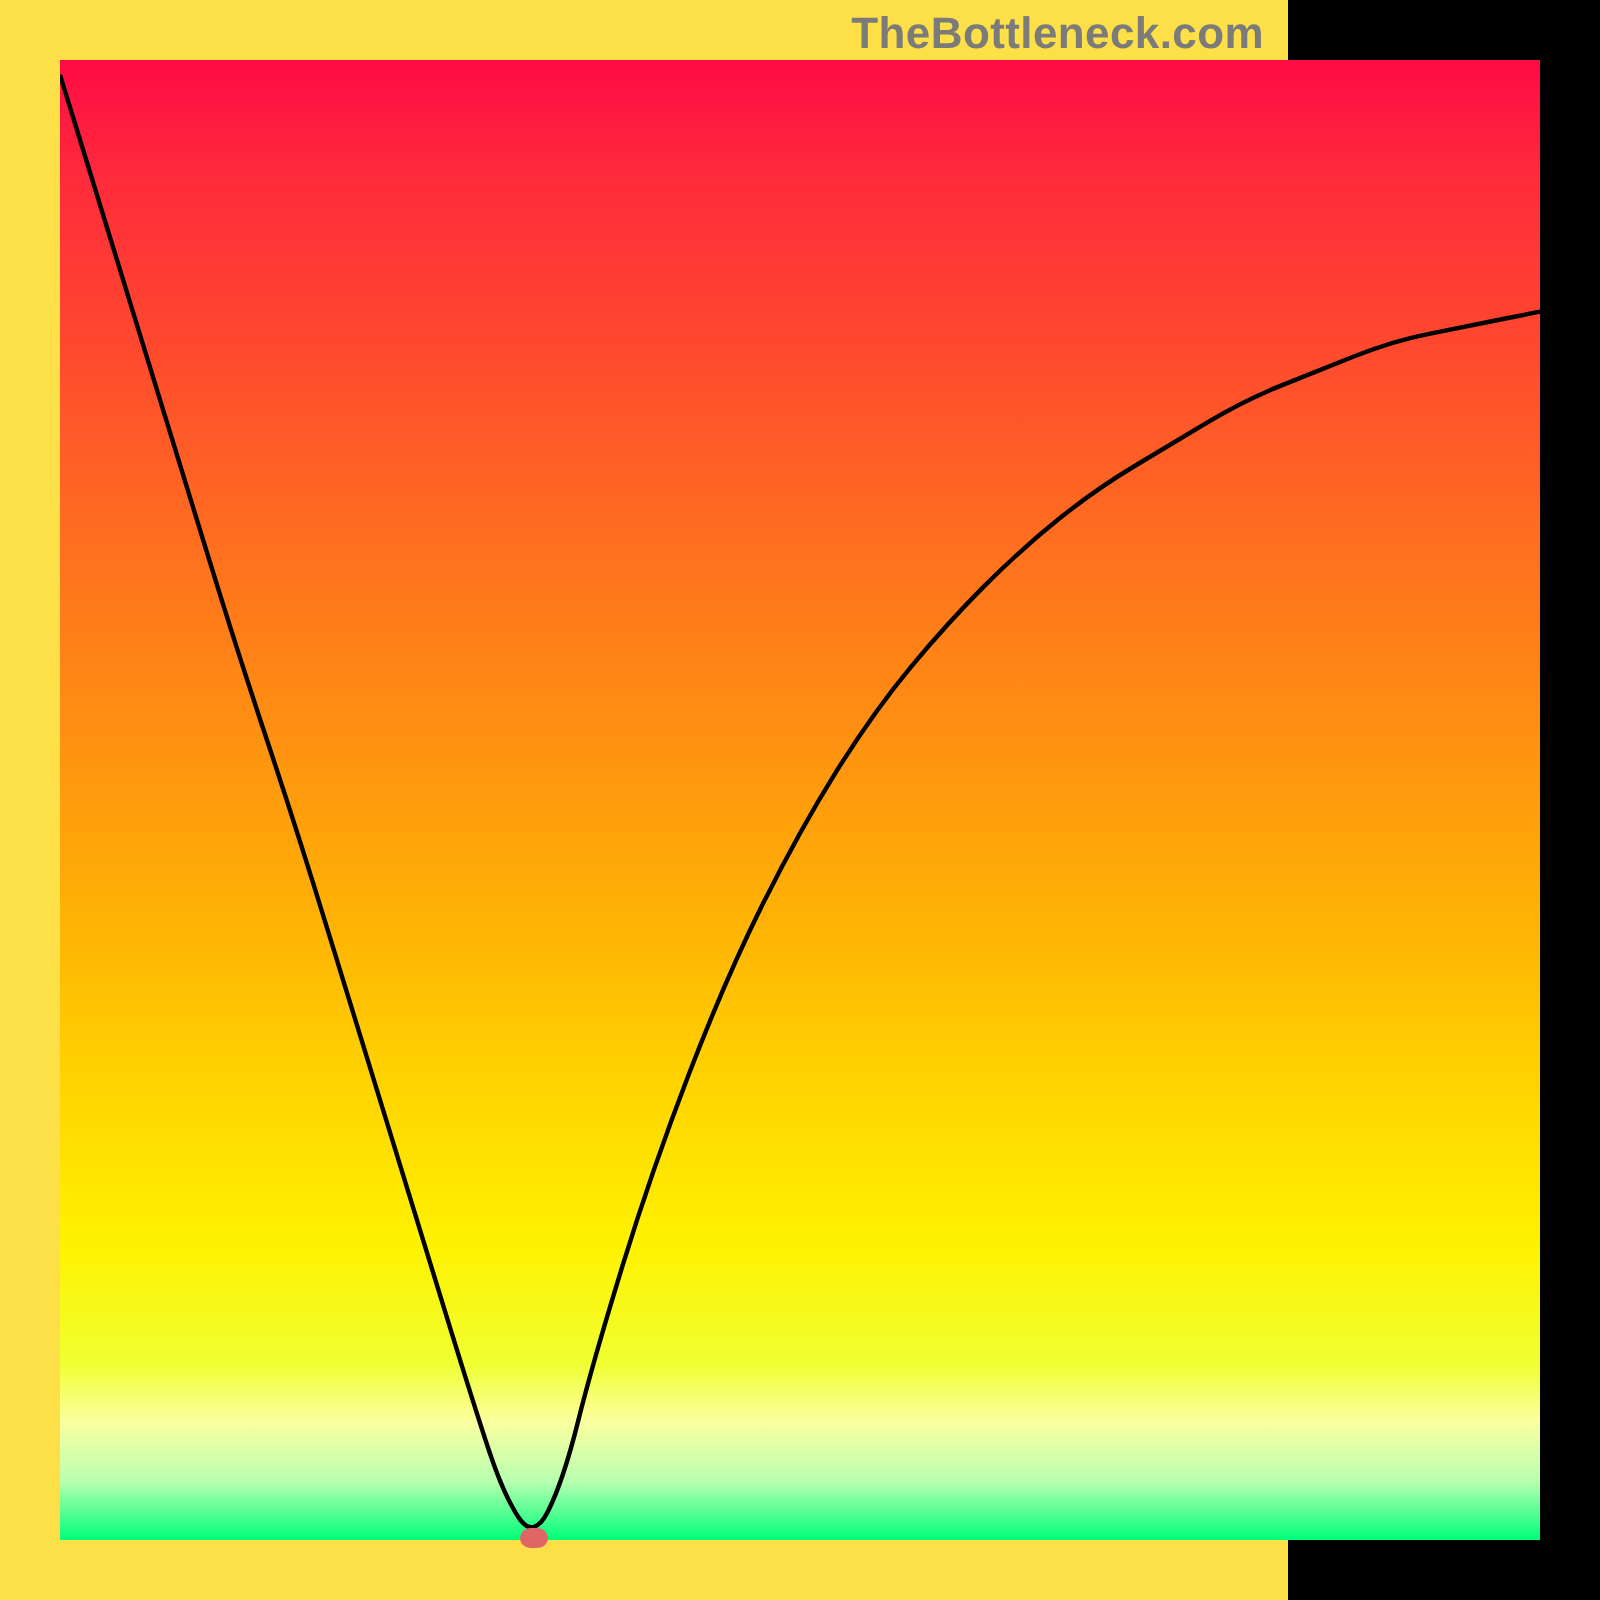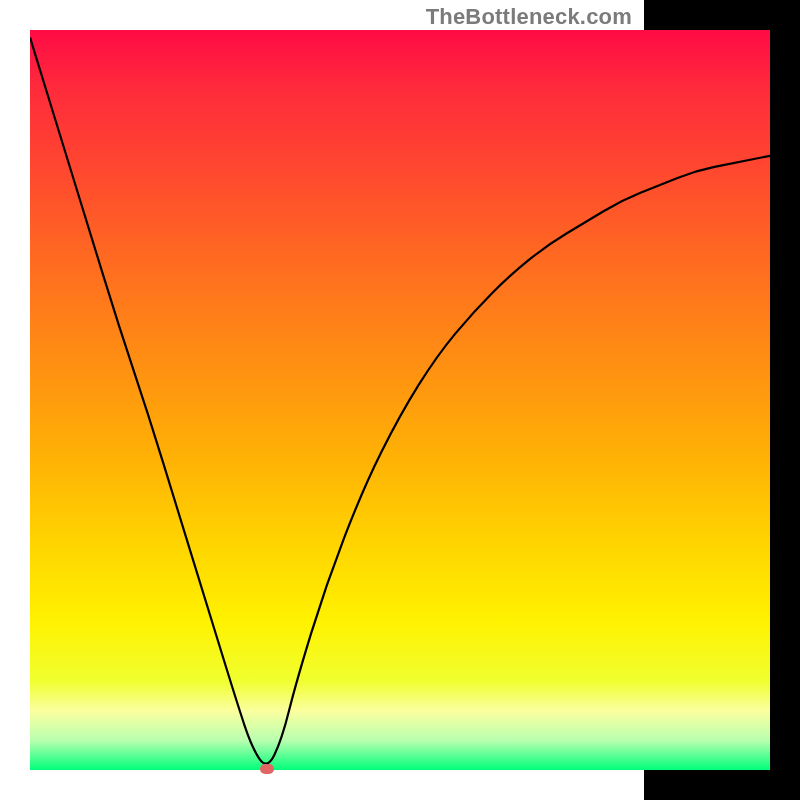--- a/index.html
+++ b/index.html
@@ -9,21 +9,21 @@
     height: 800px;
     background: #000;
     overflow: hidden;
   }
   .frame {
     position: absolute;
     top: 0;
     left: 0;
     width: 644px;
     height: 800px;
-    background: #ffffff;
+    background: #fde047;
   }
   .plot-area {
     position: absolute;
     top: 30px;
     left: 30px;
     width: 740px;
     height: 740px;
     background: linear-gradient(to bottom,
       #ff0b45 0%,
       #ff2b3b 8%,

